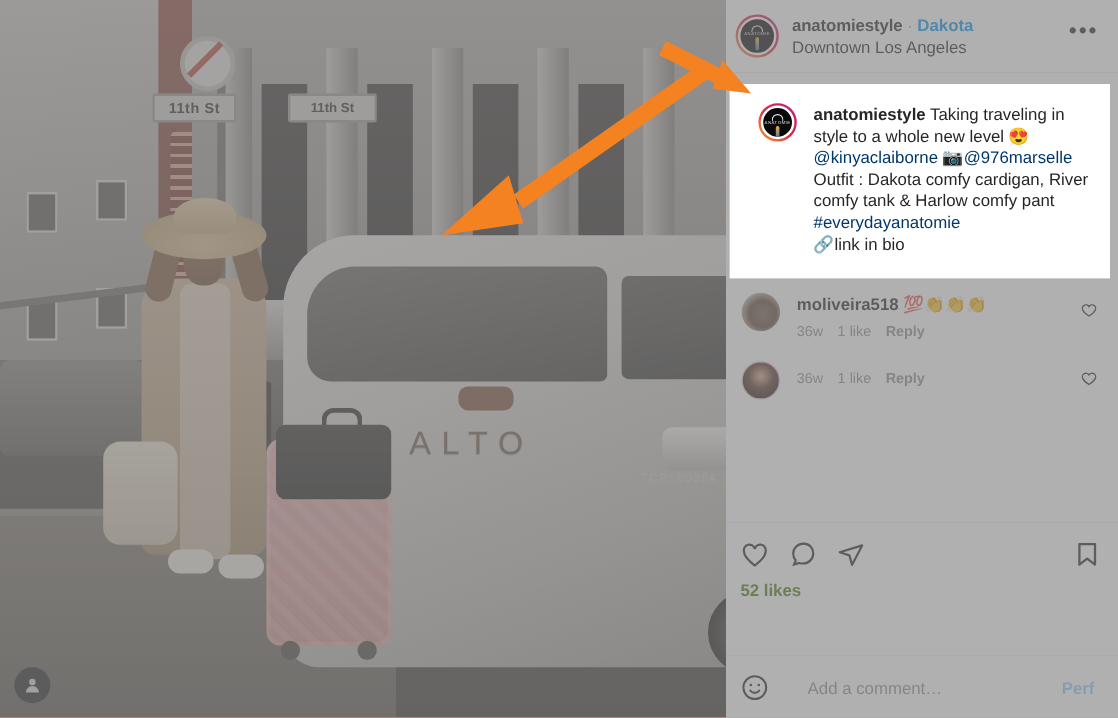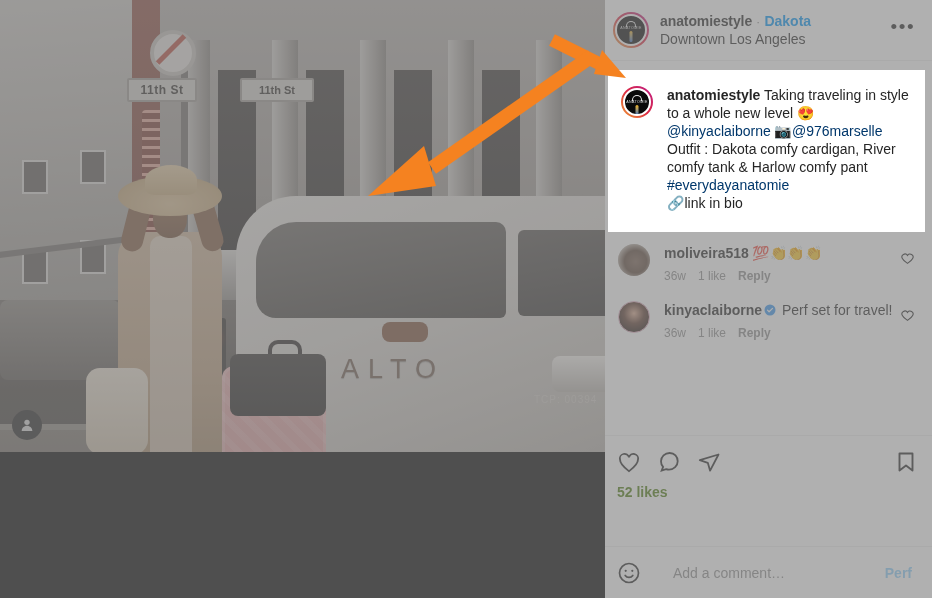--- a/index.html
+++ b/index.html
@@ -18,21 +18,21 @@
     height: 598px;
     overflow: hidden;
     background: #000;
   }
 
   
   .photo-pane {
     position: absolute;
     left: 0; top: 0;
     width: 605px;
-    height: 452px;
+    height: 598px;
     overflow: hidden;
     background: #ef4444;
   }
   .photo-art { position: absolute; inset: 0; }
 
   
   .bld-left {
     position: absolute; left: 0; top: 0; width: 165px; height: 340px;
     background: linear-gradient(175deg,#c9c6c2 0%, #b4b0ab 40%, #8f8b86 100%);
   }
@@ -388,21 +388,21 @@
   }
 
   
   .caption-highlight {
     position: absolute;
     left: 608px; top: 70px;
     width: 317px; height: 162px;
     background: #ffffff;
     z-index: 40;
     display: flex;
-    padding: 16px 14px 0 13px;
+    padding: 16px 14px 0 24px;
     box-sizing: border-box;
   }
 
   
   .arrows {
     position: absolute; inset: 0; z-index: 60; pointer-events: none;
   }
 </style>
 </head>
 <body>
@@ -556,27 +556,20 @@
             <path d="M12 21s-7.5-4.8-9.5-9A5.3 5.3 0 0 1 12 6.5 5.3 5.3 0 0 1 21.5 12c-2 4.2-9.5 9-9.5 9z"></path>
           </svg>
         </div>
       </div>
 
       <div class="cmt" style="padding-top:18px">
         <div class="cmt-av">
           <div class="av-photo-2"></div>
         </div>
         <div class="cmt-body">
-          <div class="cmt-text">
-            <b>kinyaclaiborne</b><svg class="verified" viewBox="0 0 24 24">
-                <circle cx="12" cy="12" r="11" fill="#3897f0"></circle>
-                <path d="M7 12.3l3.2 3.2L17 8.8" stroke="#fff" stroke-width="2.4" fill="none" stroke-linecap="round" stroke-linejoin="round"></path>
-              </svg>
-            <span>Perf set for travel!</span>
-          </div>
           <div class="cmt-meta">
             <span>36w</span>
             <span>1 like</span>
             <span class="reply">Reply</span>
           </div>
         </div>
         <div class="cmt-like">
           <svg width="13" height="13" viewBox="0 0 24 24" fill="none" stroke="#262626" stroke-width="2">
             <path d="M12 21s-7.5-4.8-9.5-9A5.3 5.3 0 0 1 12 6.5 5.3 5.3 0 0 1 21.5 12c-2 4.2-9.5 9-9.5 9z"></path>
           </svg>

